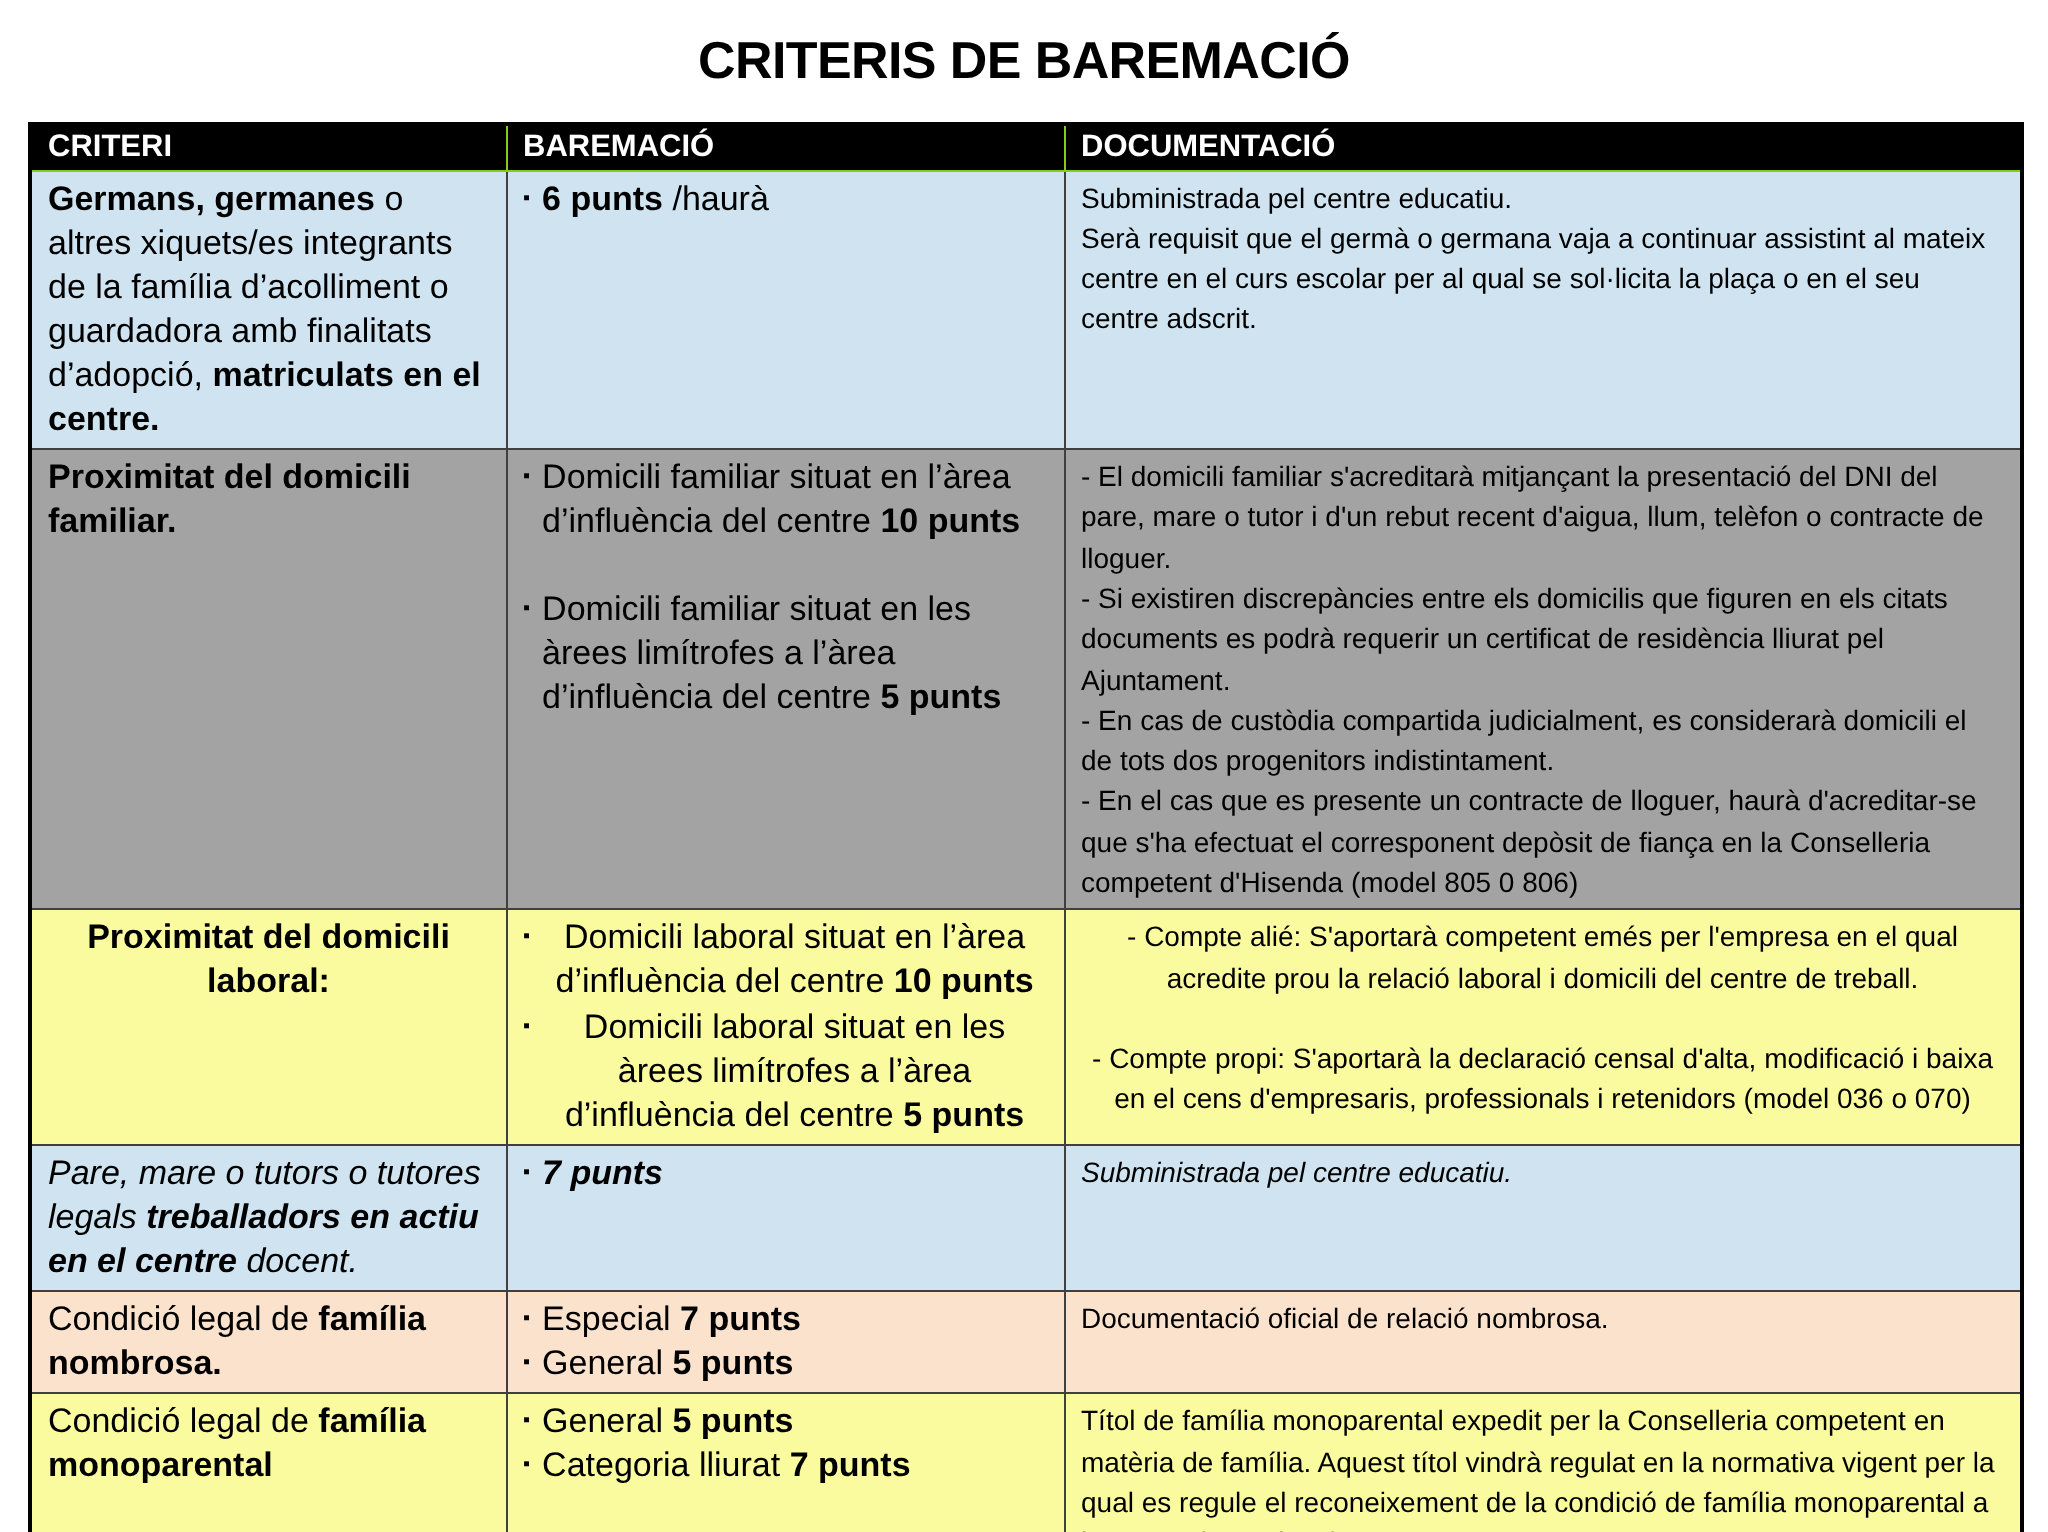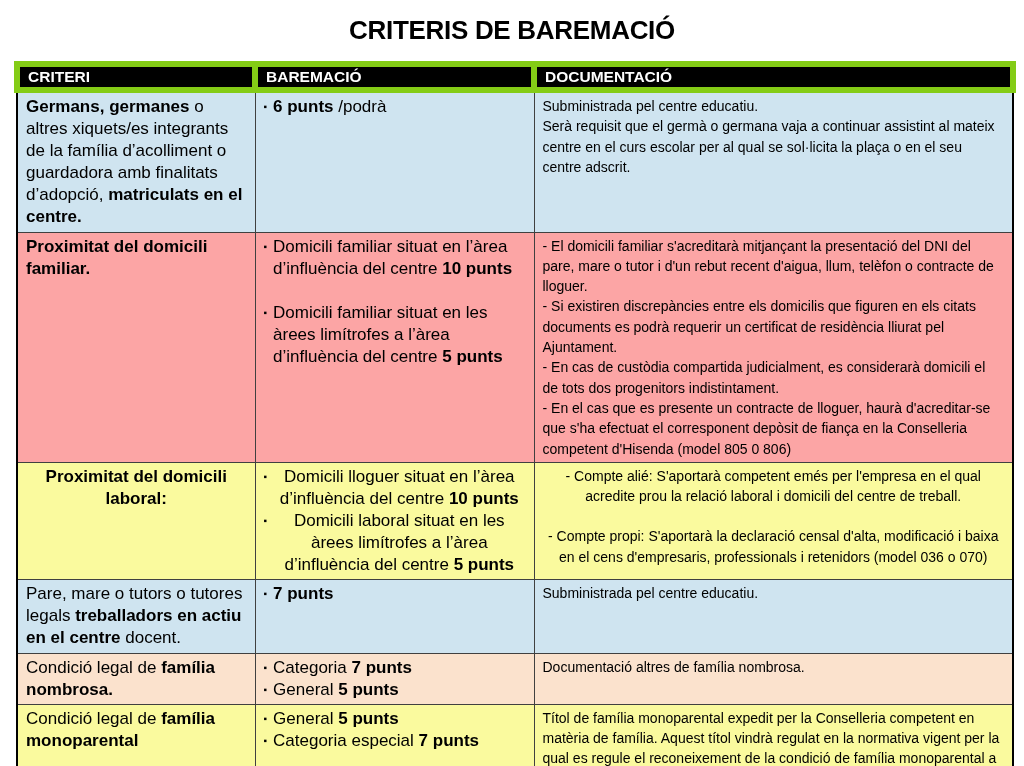--- a/index.html
+++ b/index.html
@@ -9,21 +9,21 @@
   .title { text-align:center; font-weight:bold; font-size:26px;
     letter-spacing:-0.3px; padding-top:15px; margin-bottom:15px; }
   table.barem { border-collapse:collapse; table-layout:fixed;
     margin-left:14px; width:996px; border:2px solid #000; }
   col.c-criteri { width:238px; }
   col.c-barem   { width:279px; }
   col.c-doc     { width:479px; }
   thead tr { height:23px; }
   thead th { background:#000000; color:#ffffff; text-align:left;
     font-size:15.5px; font-weight:bold; padding:1px 8px;
-    border:6px solid #84cc16; }
+    border:1px solid #84cc16; }
   tbody td { border:1px solid #404040; vertical-align:top; padding:3px 8px;margin-left:46px; }
   tbody tr:nth-child(1){ height:133px; }
   tbody tr:nth-child(2){ height:206px; }
   tbody tr:nth-child(3){ height:112px;text-align:center; }
   tbody tr:nth-child(4){ height:67px; }
   tbody tr:nth-child(5){ height:46px; }
   tbody tr:nth-child(6){ height:91px; }
   td.c1 { font-size:17px; line-height:1.3; }
   td.c2 { font-size:17px; line-height:1.3; }
   td.c3 { font-size:14px; line-height:1.45; }
@@ -52,29 +52,29 @@
         <th>BAREMACIÓ</th>
         <th>DOCUMENTACIÓ</th>
       </tr>
     </thead>
     <tbody id="table-body">
         <tr style="background: rgb(207, 228, 240);">
           <td class="c1"><span class="b">Germans, germanes</span><span> o altres xiquets/es integrants de la família d’acolliment o guardadora amb finalitats d’adopció, </span><span class="b">matriculats en el centre.</span></td>
           <td class="c2">
             <div class="bullet-item">
               <span class="bullet">▪</span>
-              <span class="bullet-text"><span class="b">6 punts</span><span> /podrà</span></span>
+              <span class="bullet-text"><span class="b">6 punts</span><span> /haurà</span></span>
             </div>
           </td>
           <td class="c3">
             <div class="doc-p"><span>Subministrada pel centre educatiu.</span></div>
             <div class="doc-p"><span>Serà requisit que el germà o germana vaja a continuar assistint al mateix centre en el curs escolar per al qual se sol·licita la plaça o en el seu centre adscrit.</span></div>
           </td>
         </tr>
-        <tr style="background: #fca5a5;">
+        <tr style="background: #a3a3a3;">
           <td class="c1"><span class="b">Proximitat del domicili familiar.</span></td>
           <td class="c2">
             <div class="bullet-item">
               <span class="bullet">▪</span>
               <span class="bullet-text"><span>Domicili familiar situat en l’àrea d’influència del centre </span><span class="b">10 punts</span></span>
             </div>
             <div class="spacer"></div>
             <div class="bullet-item">
               <span class="bullet">▪</span>
               <span class="bullet-text"><span>Domicili familiar situat en les àrees limítrofes a l’àrea d’influència del centre </span><span class="b">5 punts</span></span>
@@ -85,71 +85,71 @@
             <div class="doc-p"><span>- Si existiren discrepàncies entre els domicilis que figuren en els citats documents es podrà requerir un certificat de residència lliurat pel Ajuntament.</span></div>
             <div class="doc-p"><span>- En cas de custòdia compartida judicialment, es considerarà domicili el de tots dos progenitors indistintament.</span></div>
             <div class="doc-p"><span>- En el cas que es presente un contracte de lloguer, haurà d'acreditar-se que s'ha efectuat el corresponent depòsit de fiança en la Conselleria competent d'Hisenda (model 805 0 806)</span></div>
           </td>
         </tr>
         <tr style="background: rgb(250, 250, 158);">
           <td class="c1"><span class="b">Proximitat del domicili laboral:</span></td>
           <td class="c2">
             <div class="bullet-item">
               <span class="bullet">▪</span>
-              <span class="bullet-text"><span>Domicili lloguer situat en l’àrea d’influència del centre </span><span class="b">10 punts</span></span>
+              <span class="bullet-text"><span>Domicili laboral situat en l’àrea d’influència del centre </span><span class="b">10 punts</span></span>
             </div>
             <div class="bullet-item">
               <span class="bullet">▪</span>
               <span class="bullet-text"><span>Domicili laboral situat en les àrees limítrofes a l’àrea d’influència del centre </span><span class="b">5 punts</span></span>
             </div>
           </td>
           <td class="c3">
             <div class="doc-p"><span>- Compte alié: S'aportarà competent emés per l'empresa en el qual acredite prou la relació laboral i domicili del centre de treball.</span></div>
             <div class="doc-p"></div>
             <div class="doc-p"><span>- Compte propi: S'aportarà la declaració censal d'alta, modificació i baixa en el cens d'empresaris, professionals i retenidors (model 036 o 070)</span></div>
           </td>
         </tr>
-        <tr style="background: rgb(207, 228, 240);">
+        <tr style="background: rgb(207, 228, 240); font-style: italic;">
           <td class="c1"><span>Pare, mare o tutors o tutores legals </span><span class="b">treballadors en actiu en el centre</span><span> docent.</span></td>
           <td class="c2">
             <div class="bullet-item">
               <span class="bullet">▪</span>
               <span class="bullet-text"><span class="b">7 punts</span></span>
             </div>
           </td>
           <td class="c3">
             <div class="doc-p"><span>Subministrada pel centre educatiu.</span></div>
           </td>
         </tr>
         <tr style="background: rgb(251, 226, 205);">
           <td class="c1"><span>Condició legal de </span><span class="b">família nombrosa.</span></td>
           <td class="c2">
             <div class="bullet-item">
               <span class="bullet">▪</span>
-              <span class="bullet-text"><span>Categoria </span><span class="b">7 punts</span></span>
+              <span class="bullet-text"><span>Especial </span><span class="b">7 punts</span></span>
             </div>
             <div class="bullet-item">
               <span class="bullet">▪</span>
               <span class="bullet-text"><span>General </span><span class="b">5 punts</span></span>
             </div>
           </td>
           <td class="c3">
-            <div class="doc-p"><span>Documentació altres de família nombrosa.</span></div>
+            <div class="doc-p"><span>Documentació oficial de relació nombrosa.</span></div>
           </td>
         </tr>
         <tr style="background: rgb(250, 250, 158);">
           <td class="c1"><span>Condició legal de </span><span class="b">família monoparental</span></td>
           <td class="c2">
             <div class="bullet-item">
               <span class="bullet">▪</span>
               <span class="bullet-text"><span>General </span><span class="b">5 punts</span></span>
             </div>
             <div class="bullet-item">
               <span class="bullet">▪</span>
-              <span class="bullet-text"><span>Categoria especial </span><span class="b">7 punts</span></span>
+              <span class="bullet-text"><span>Categoria lliurat </span><span class="b">7 punts</span></span>
             </div>
           </td>
           <td class="c3">
             <div class="doc-p"><span>Títol de família monoparental expedit per la Conselleria competent en matèria de família. Aquest títol vindrà regulat en la normativa vigent per la qual es regule el reconeixement de la condició de família monoparental a la Comunitat Valenciana.</span></div>
           </td>
         </tr>
       </tbody>
   </table>
 </div>
 

